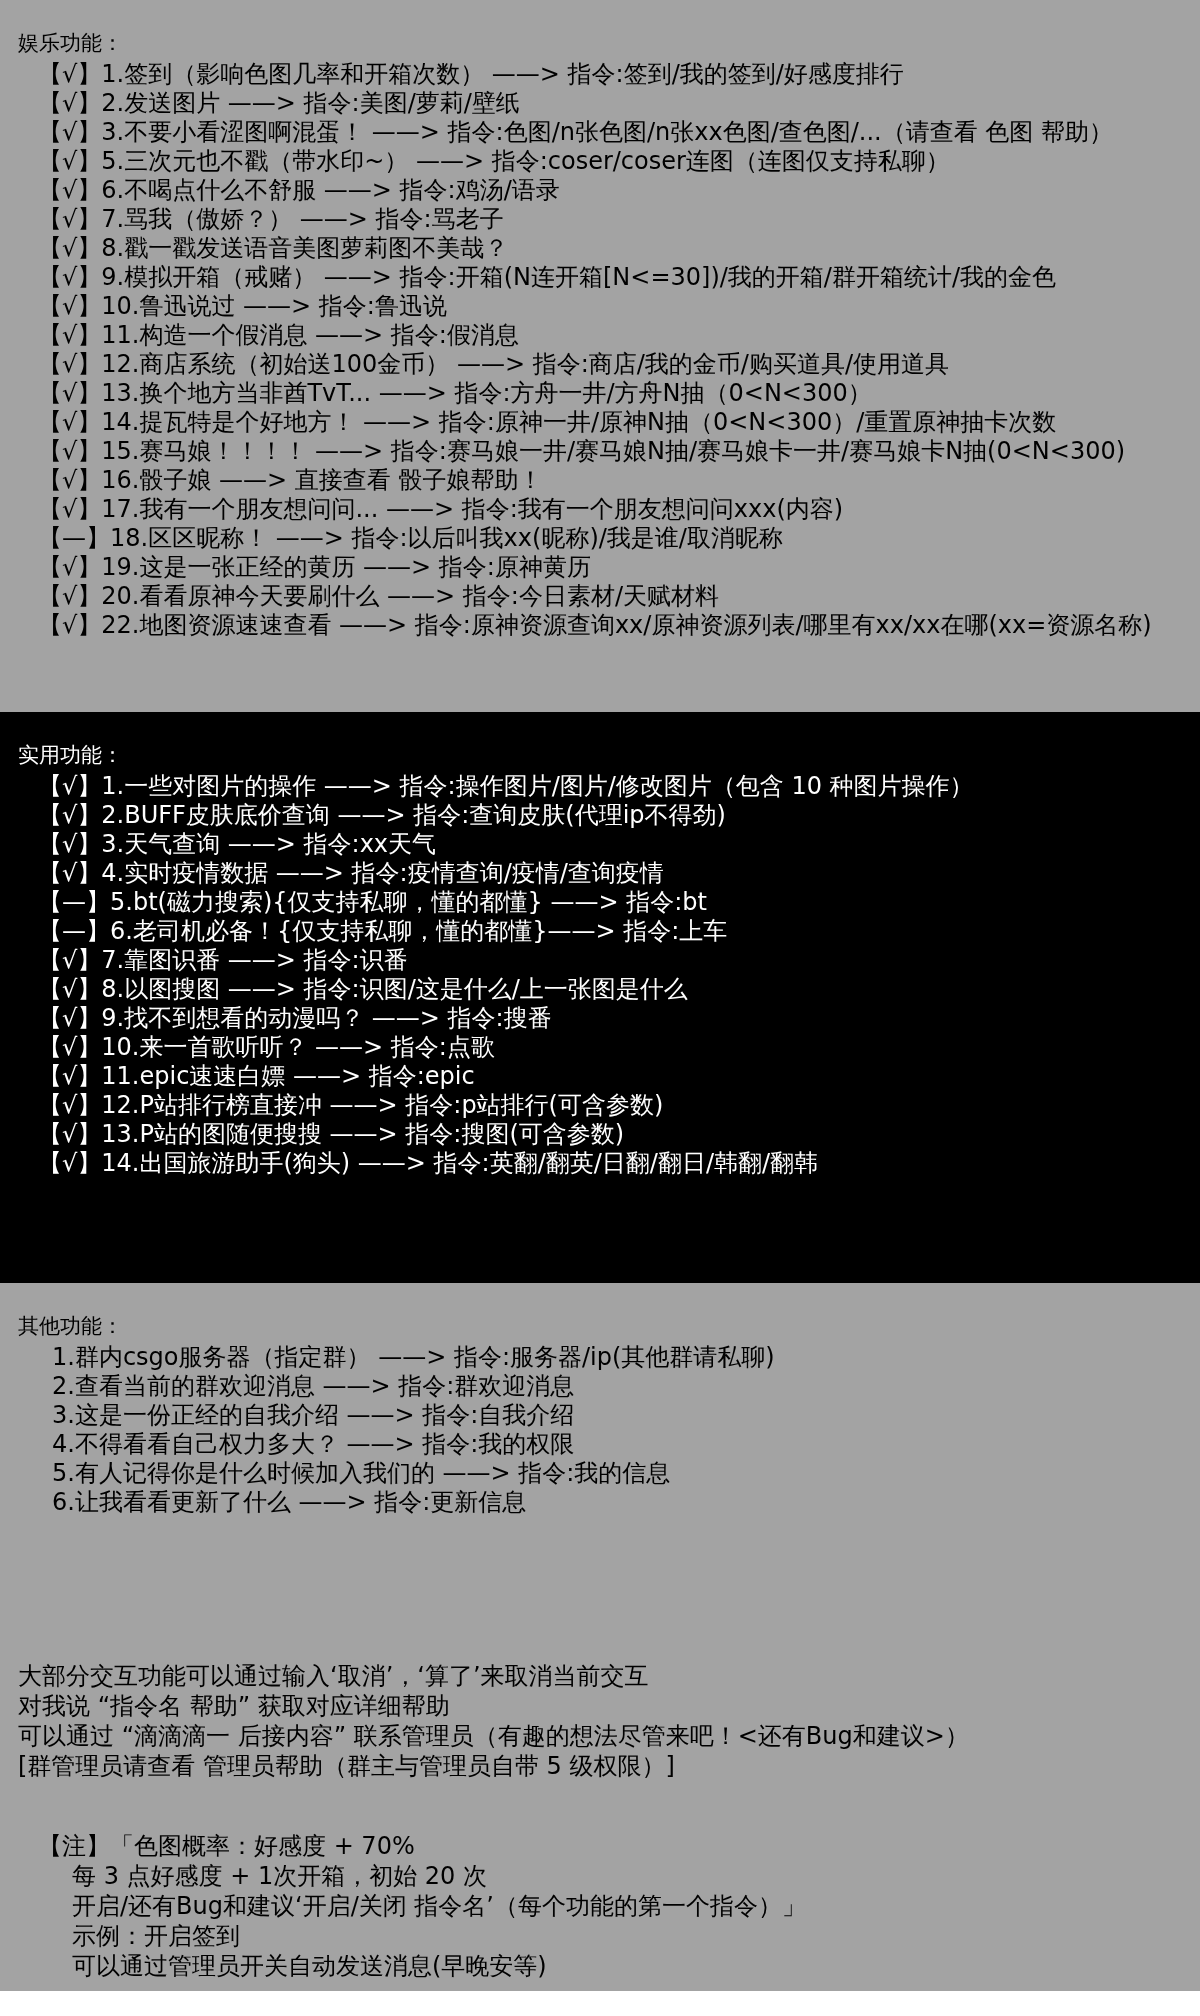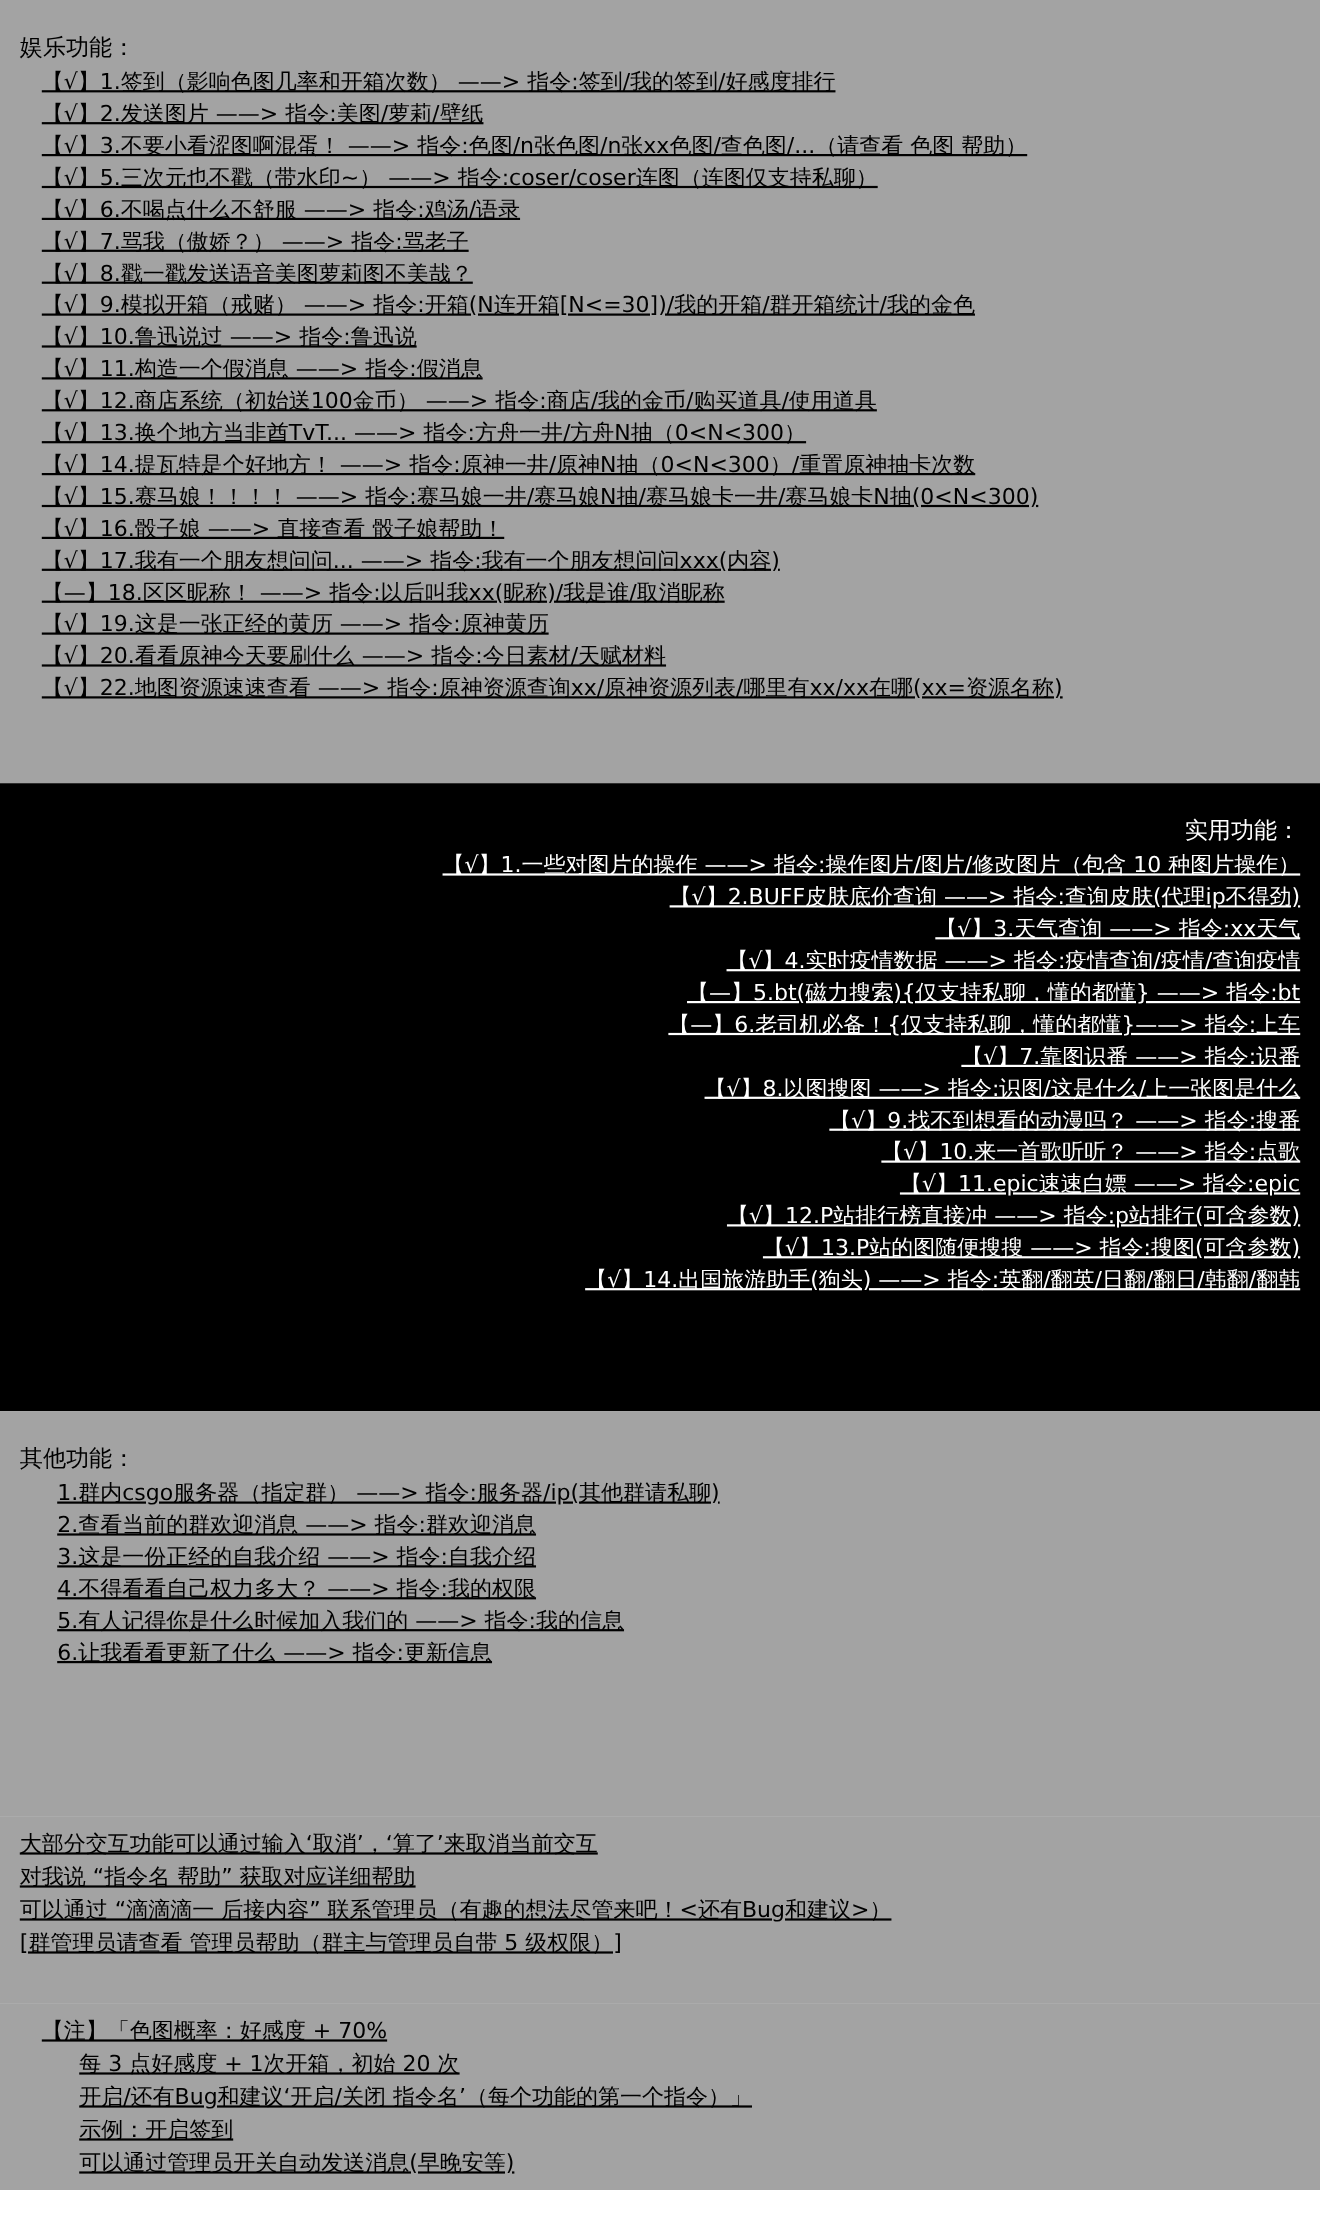--- a/index.html
+++ b/index.html
@@ -19,38 +19,36 @@
   .section {
     padding: 10px 0 10px 0;
   }
   .section.light {
     background: #a3a3a3;
     color: #000000;
   }
   .section.dark {
     background: #000000;
     color: #ffffff;
-    text-align: right;
   }
   .section-inner {
     padding-left: 18px;
     padding-right: 18px;
   }
   .sec-title {
     font-size: 21px;
     line-height: 30px;
     margin: 4px 0 2px 0;
     white-space: pre;
   }
   .line {
-    font-size: 20px;
+    font-size: 24px;
     line-height: 29px;
     white-space: pre;
     letter-spacing: 0px;
-    text-decoration: underline;
   }
   .line.indent1 {
     padding-left: 20px;
   }
   .line.indent2 {
     padding-left: 34px;
   }
   .line.indent3 {
     padding-left: 54px;
   }

